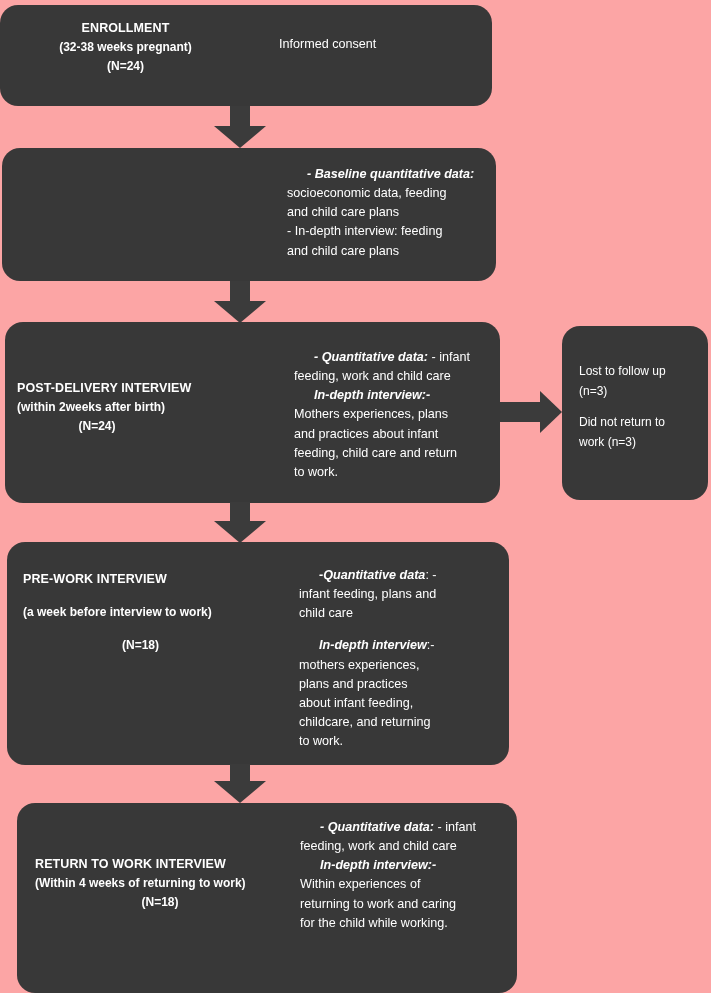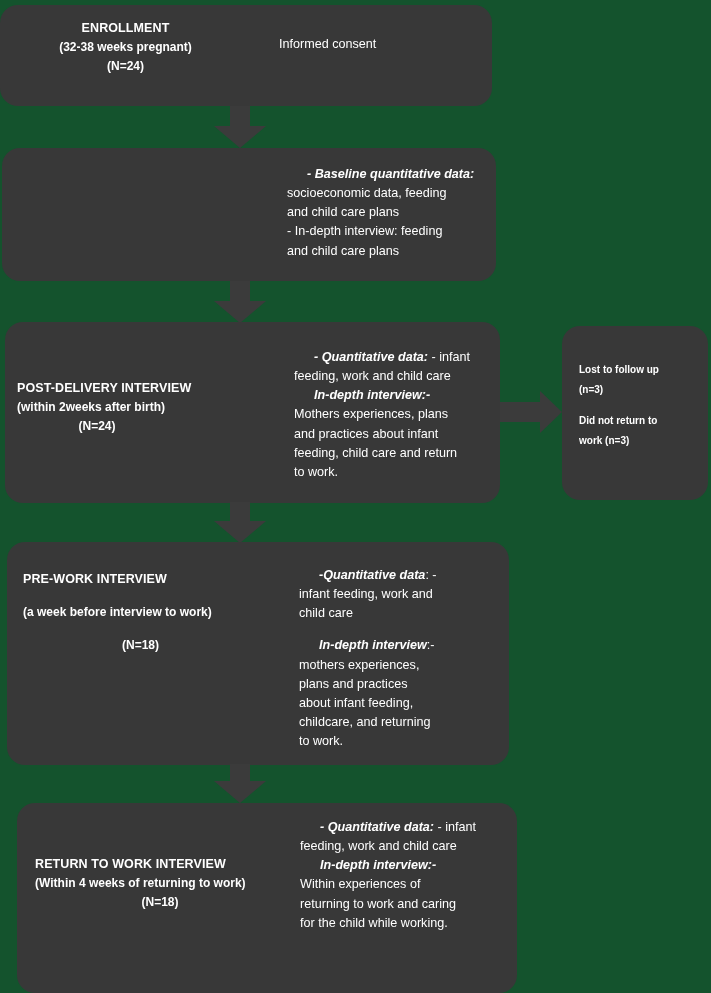--- a/index.html
+++ b/index.html
@@ -8,21 +8,21 @@
     padding: 0;
     background: #ffffff;
   }
   body {
     font-family: "Liberation Sans", sans-serif;
   }
   #canvas {
     position: relative;
     width: 711px;
     height: 993px;
-    background: #14532d;
+    background: #fca5a5;
     overflow: hidden;
   }
   .node {
     position: absolute;
     background: #383838;
     border-radius: 18px;
     box-sizing: border-box;
     color: #ffffff;
   }
   .col-left {
@@ -52,24 +52,23 @@
     font-size: 12.6px;
     line-height: 1.52;
   }
   .rlabel b {
     font-weight: bold;
     font-style: italic;
     margin-left: 20px;
   }
   .plain-text {
     position: absolute;
-    font-size: 10px;
+    font-size: 12px;
     color: #ffffff;
     line-height: 1.5;
-    font-weight: bold;
   }
   
   .arrow-down {
     position: absolute;
   }
   .arrow-down .shaft {
     position: absolute;
     background: #3b3b3b;
     left: 50%;
     transform: translateX(-50%);
@@ -185,21 +184,21 @@
   <div class="node" style="left:7px; top:542px; width:502px; height:223px;">
     <div class="col-left" style="left:16px; top:28px; width:260px; text-align:left;">
       <div class="title" style="margin-bottom:14px;">PRE-WORK INTERVIEW</div>
       <div class="sub" style="margin-bottom:14px;">(a week before interview to work)</div>
       <div class="sub" style="text-align:center; width:235px;">(N=18)</div>
     </div>
     <div class="col-right" style="left:292px; top:24px; width:205px;">
       <div class="rlabel">
         <b>-Quantitative data</b><span>: -</span>
       </div>
-      <div class="rlabel">infant feeding, work and</div>
+      <div class="rlabel">infant feeding, plans and</div>
       <div class="rlabel">child care</div>
       <div class="rlabel" style="height:13px;"></div>
       <div class="rlabel">
         <b>In-depth interview</b><span>:-</span>
       </div>
       <div class="rlabel">mothers experiences,</div>
       <div class="rlabel">plans and practices</div>
       <div class="rlabel">about infant feeding,</div>
       <div class="rlabel">childcare, and returning</div>
       <div class="rlabel">to work.</div>

